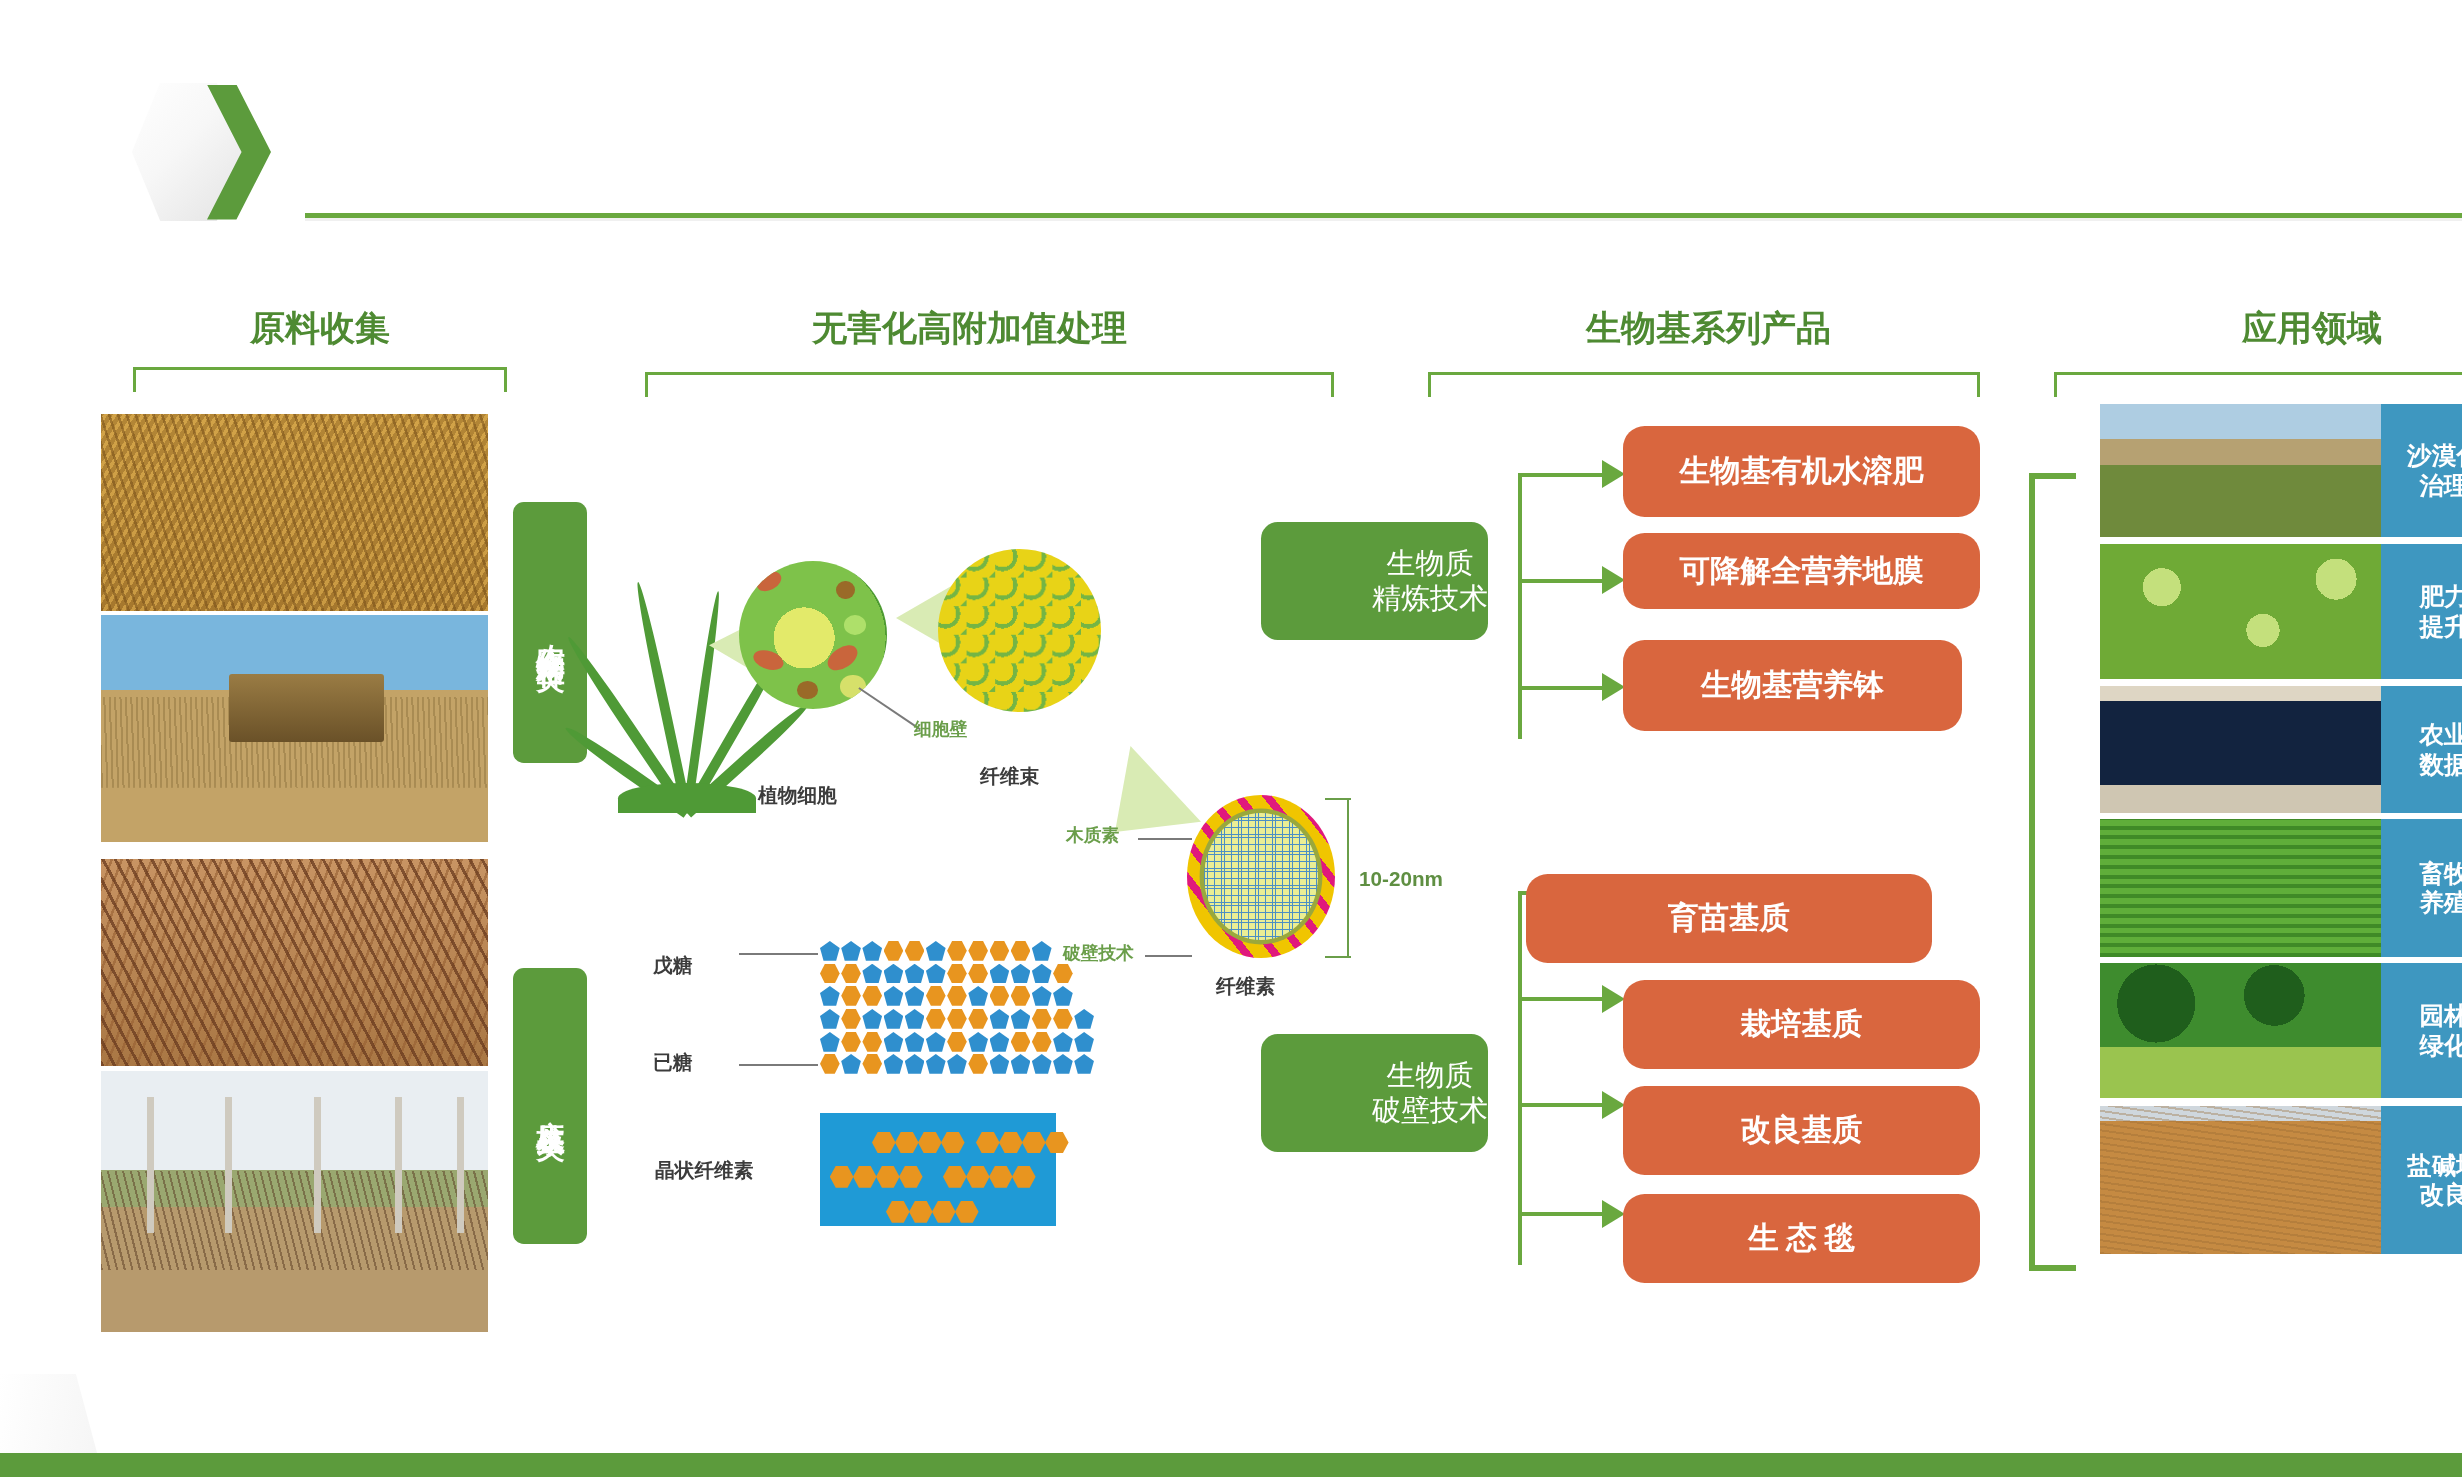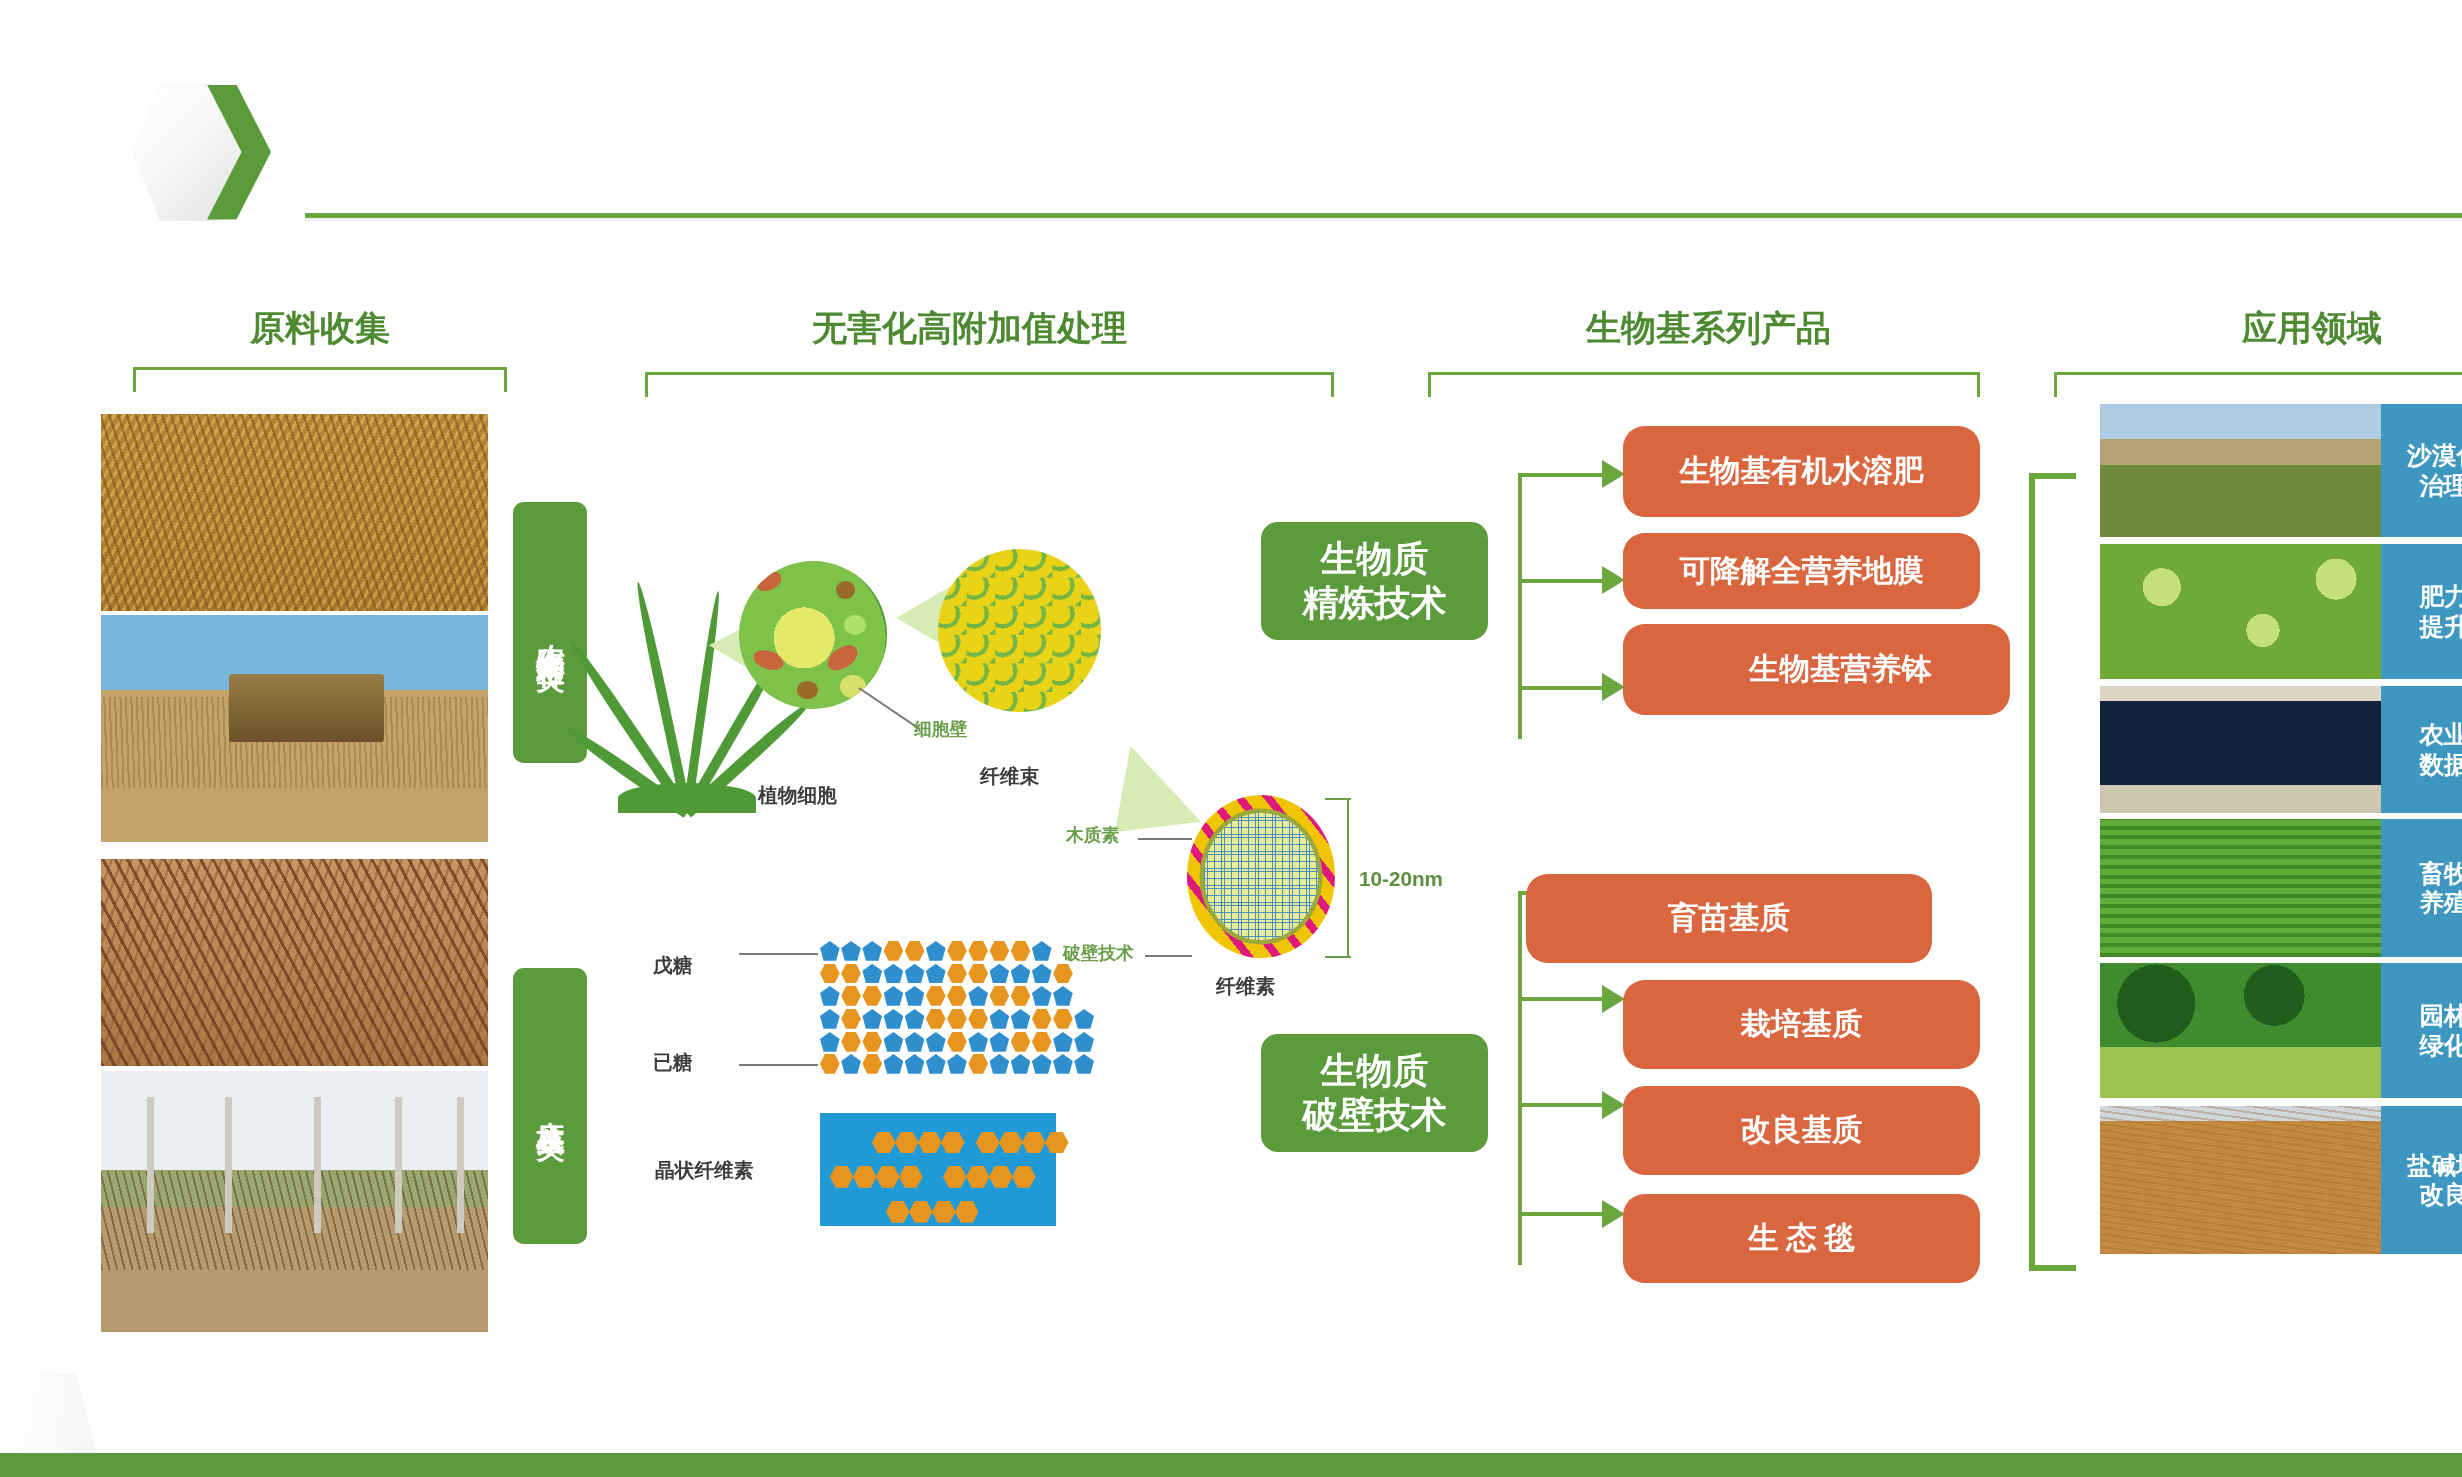--- a/index.html
+++ b/index.html
@@ -99,22 +99,22 @@
   .srow{position:absolute;left:0;height:20.7px;white-space:nowrap;}
   .sug{display:inline-block;width:19.7px;height:19.7px;margin-right:1.5px;vertical-align:top;}
   .sug.pent{background:#2f8fce;clip-path:polygon(50% 0,100% 36%,82% 100%,18% 100%,0 36%);}
   .sug.hex{background:#e8951f;clip-path:polygon(25% 0,75% 0,100% 50%,75% 100%,25% 100%,0 50%);}
   #cryst{position:absolute;left:820px;top:1113px;width:236px;height:113px;background:#1f9ad6;}
   .cr-hex{position:absolute;width:23.6px;height:21.7px;background:#e8951f;
       clip-path:polygon(25% 0,75% 0,100% 50%,75% 100%,25% 100%,0 50%);}
 
   
   .tech-box{position:absolute;background:#5c9b3c;border-radius:16.7px;color:#fff;
-      font-size:36px;font-weight:bold;line-height:1.22;text-align:center;
-      display:flex;align-items:center;justify-content:center;}
+      font-size:29px;font-weight:normal;line-height:1.22;text-align:center;
+      display:flex;align-items:center;justify-content:flex-end;}
   .prod-box{position:absolute;background:#d9663e;border-radius:21.7px;color:#fff;
       font-size:30.5px;font-weight:bold;text-align:center;
       display:flex;align-items:center;justify-content:center;font-family:Liberation Serif, serif;}
 
   .conn-v{position:absolute;background:#6aa83f;width:4.4px;}
   .conn-h{position:absolute;background:#6aa83f;height:4.4px;}
   .arrow{position:absolute;width:0;height:0;border-top:14.8px solid transparent;
       border-bottom:14.8px solid transparent;border-left:23.6px solid #6aa83f;}
 
   
@@ -260,21 +260,21 @@
 <div class="conn-v" style="left:1518px;top:473px;height:266px;"></div>
 <div class="conn-h" style="left:1518px;top:473px;width:89px;"></div>
 <div class="arrow" style="left:1602px;top:460px;"></div>
 <div class="conn-h" style="left:1518px;top:579px;width:89px;"></div>
 <div class="arrow" style="left:1602px;top:566px;"></div>
 <div class="conn-h" style="left:1518px;top:686px;width:89px;"></div>
 <div class="arrow" style="left:1602px;top:673px;"></div>
 
 <div class="prod-box" style="left:1623px;top:426px;width:357px;height:91px;">生物基有机水溶肥</div>
 <div class="prod-box" style="left:1623px;top:533px;width:357px;height:76px;">可降解全营养地膜</div>
-<div class="prod-box" style="left:1623px;top:624px;width:339px;height:91px;padding-left:48px;">生物基营养钵</div>
+<div class="prod-box" style="left:1623px;top:640px;width:339px;height:91px;">生物基营养钵</div>
 
 <div class="tech-box" style="left:1261px;top:1034px;width:227px;height:118px;">
   <div>
     <div>生物质</div>
     <div>破壁技术</div>
   </div>
 </div>
 <div class="conn-v" style="left:1518px;top:891px;height:374px;"></div>
 <div class="conn-h" style="left:1518px;top:891px;width:89px;"></div>
 <div class="arrow" style="left:1602px;top:879px;"></div>

